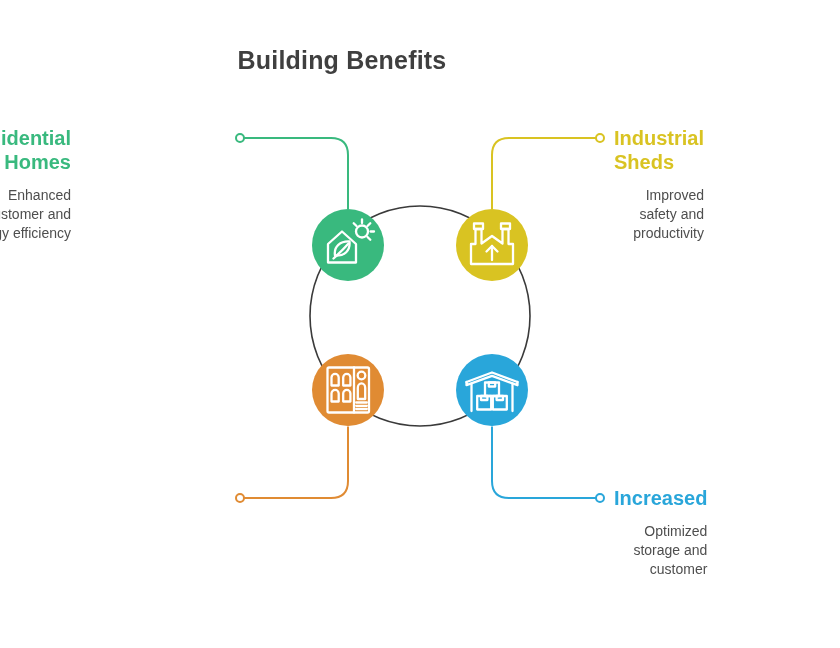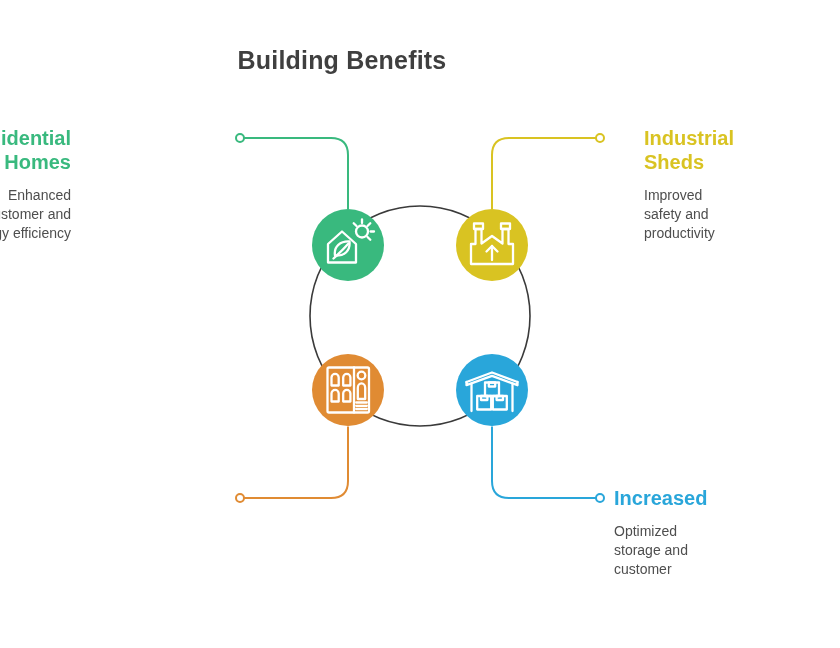--- a/index.html
+++ b/index.html
@@ -29,21 +29,21 @@
   }
   .anchor-right .lb-title { max-width: 150px; margin-left: auto; }
   .anchor-left  .lb-title { max-width: 210px; }
 
   .lb-desc {
     margin-top: 12px;
     font-size: 14px; line-height: 19px;
     color: #4e4e4e;
   }
   .anchor-right .lb-desc { max-width: 175px; margin-left: auto; }
-  .anchor-left  .lb-desc { max-width: 175px; }
+  .anchor-left  .lb-desc { max-width: 175px; text-align: right; }
 </style>
 </head>
 <body>
 
 <div class="stage">
 
   <div class="page-title" style="color: rgb(63, 63, 63);">Building Benefits</div>
 
   <svg class="diagram-svg" width="840" height="648" viewBox="0 0 840 648">
 
@@ -119,21 +119,21 @@
         <rect x="4.6" y="6" width="6.4" height="4"></rect>
       </g>
     </g>
   </svg>
 
   <div class="label-block anchor-right" style="right:613px; top:126px;">
     <div class="lb-title" style="color: rgb(57, 185, 126);">Residential Homes</div>
     <div class="lb-desc">Enhanced customer and energy efficiency</div>
   </div>
 
-  <div class="label-block anchor-left" style="left:644px; top:126px;">
+  <div class="label-block anchor-left" style="left:614px; top:126px;">
     <div class="lb-title" style="color: rgb(217, 195, 34);">Industrial Sheds</div>
     <div class="lb-desc">Improved safety and productivity</div>
   </div>
 
 
   <div class="label-block anchor-left" style="left:614px; top:486px;">
     <div class="lb-title" style="color: rgb(41, 166, 218);">Increased</div>
     <div class="lb-desc">Optimized storage and customer</div>
   </div>
 

